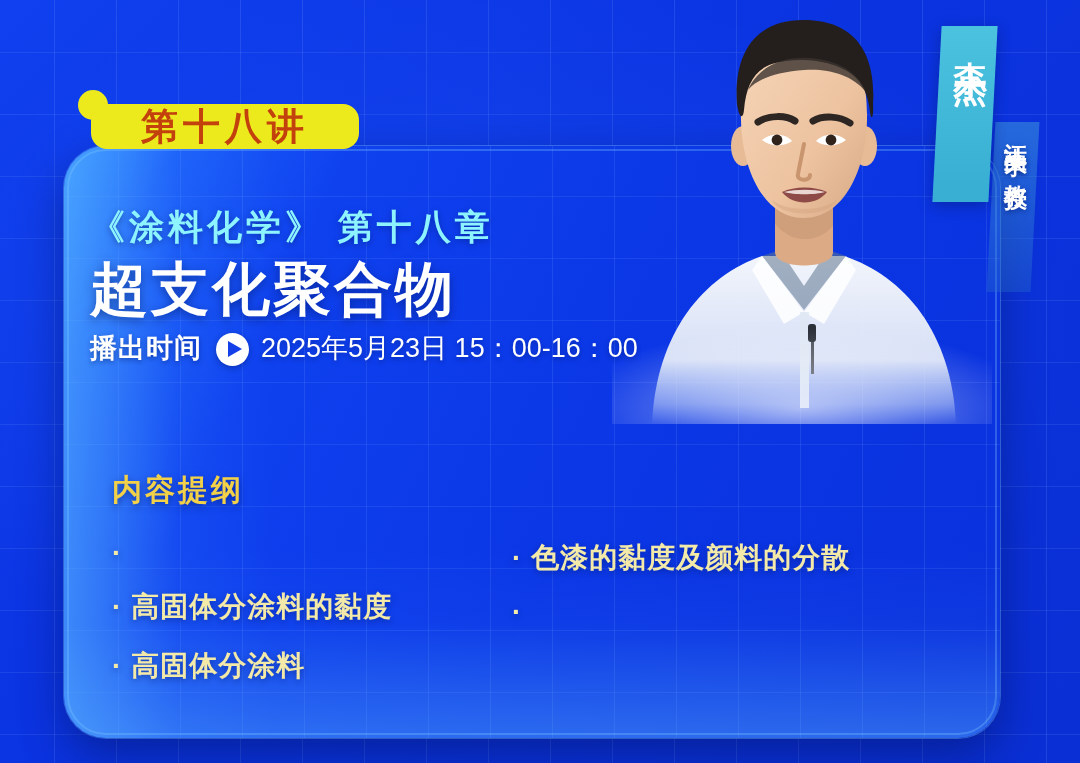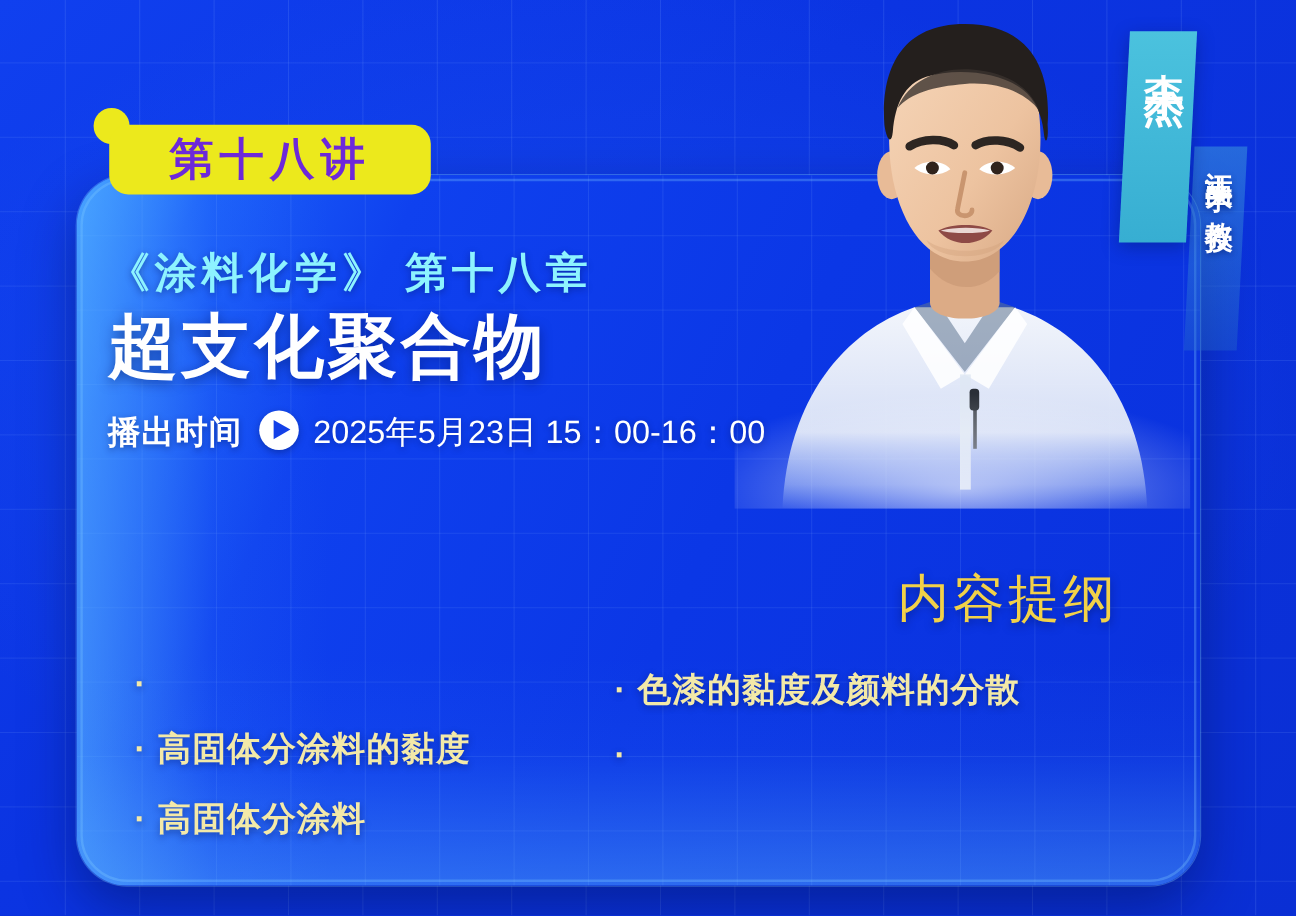--- a/index.html
+++ b/index.html
@@ -98,25 +98,25 @@
     width: 30px;
     height: 30px;
     border-radius: 50%;
     background: #ece91c;
   }
   .badge {
     position: absolute;
     left: 13px;
     top: 14px;
     min-width: 220px;
-    height: 58px;
+    height: 45px;
     padding: 0 24px;
     border-radius: 16px;
     background: #ece91c;
-    color: #6d28d9;
+    color: #c2410c;
     font-size: 37px;
     font-weight: bold;
     letter-spacing: 5px;
     display: flex;
     align-items: center;
     justify-content: center;
     white-space: nowrap;
   }
 
   
@@ -142,22 +142,22 @@
     font-weight: bold;
     letter-spacing: 3px;
     margin: 0;
     line-height: 1.12;
     text-shadow: 0 3px 10px rgba(0,20,90,0.5);
     white-space: nowrap;
   }
 
   .airtime {
     display: flex;
-    align-items: flex-start;
-    margin-top: 20px;
+    align-items: flex-end;
+    margin-top: 8px;
     white-space: nowrap;
   }
   .airtime-label {
     color: #ffffff;
     font-size: 27px;
     font-weight: bold;
     letter-spacing: 1px;
     text-shadow: 0 2px 5px rgba(0,20,90,0.45);
   }
   .play-icon {
@@ -189,26 +189,25 @@
   
   .outline {
     position: absolute;
     left: 112px;
     top: 470px;
     z-index: 5;
     width: 820px;
   }
   .outline-heading {
     color: #f2d148;
-    font-size: 43px;
-    font-weight: normal;
+    font-size: 30px;
+    font-weight: bold;
     letter-spacing: 3px;
     margin: 0 0 28px 0;
     text-shadow: 0 3px 7px rgba(0,20,90,0.5);
-    text-align: right;
   }
   .outline-cols {
     display: flex;
     gap: 0px;
   }
   .outline-col {
     display: flex;
     flex-direction: column;
     gap: 21px;
   }

